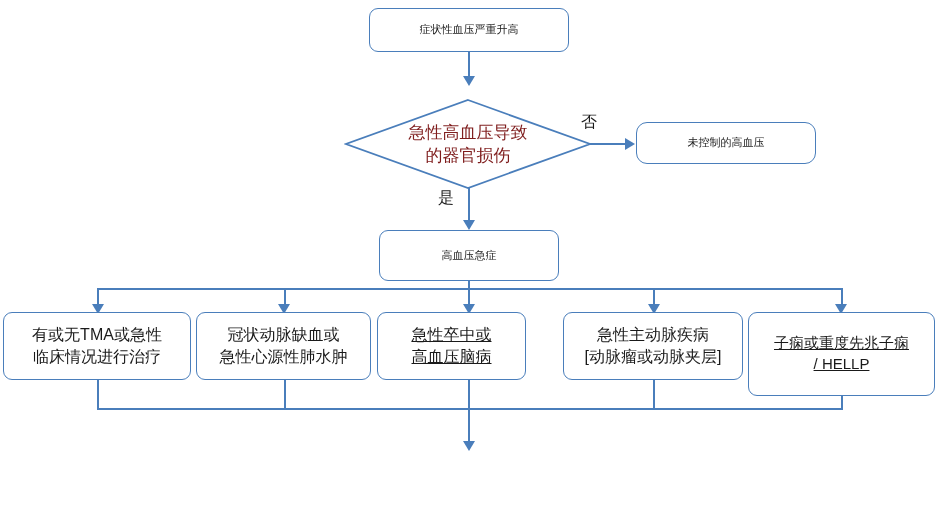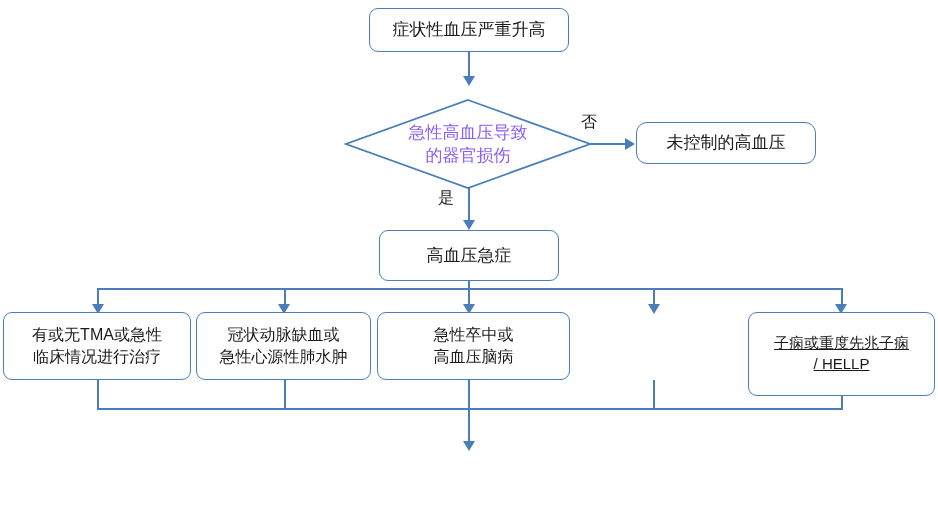--- a/index.html
+++ b/index.html
@@ -16,33 +16,33 @@
     position:absolute;
     box-sizing:border-box;
     border:1.6px solid #4a7ebb;
     border-radius:9px;
     background:#ffffff;
     display:flex;
     align-items:center;
     justify-content:center;
     text-align:center;
     color:#1a1a1a;
-    font-size:17px;
+    font-size:11px;
     line-height:1.38;
     z-index:3;
   }
   .node .txt{display:block;white-space:pre-line;padding:0 4px;}
 
   
   .diamond-wrap{position:absolute;z-index:3;}
   .diamond-wrap svg{position:absolute;left:0;top:0;}
   .diamond-label{
     position:absolute;left:0;top:0;width:100%;height:100%;
     display:flex;align-items:center;justify-content:center;
-    text-align:center;font-size:17px;line-height:1.38;color:#8b5cf6;
+    text-align:center;font-size:17px;line-height:1.38;color:#7f1d1d;
     white-space:pre-line;z-index:4;
   }
 
   
   .line{position:absolute;background:#4a7ebb;z-index:1;}
   .vline{width:2.4px;}
   .hline{height:2.4px;}
   .arrow-down{
     position:absolute;width:0;height:0;
     border-left:6.5px solid transparent;
@@ -122,25 +122,29 @@
   <div class="node" style="left:3px;top:312px;width:188px;height:68px;font-size:16px;">
     <span class="txt">有或无TMA或急性
 临床情况进行治疗</span>
   </div>
 
   <div class="node" style="left:196px;top:312px;width:175px;height:68px;font-size:16px;">
     <span class="txt">冠状动脉缺血或
 急性心源性肺水肿</span>
   </div>
 
-  <div class="node" style="left:377px;top:312px;width:193px;height:68px;font-size:16px;">
+  <div class="node" style="left:377px;top:312px;width:149px;height:68px;font-size:16px;text-decoration:underline;">
     <span class="txt">急性卒中或
 高血压脑病</span>
   </div>
 
+  <div class="node" style="left:563px;top:312px;width:180px;height:68px;font-size:16px;">
+    <span class="txt">急性主动脉疾病
+[动脉瘤或动脉夹层]</span>
+  </div>
 
   <div class="node" style="left:748px;top:312px;width:187px;height:84px;font-size:15px;text-decoration:underline;">
     <span class="txt">子痫或重度先兆子痫
 / HELLP</span>
   </div>
 
   <div class="line vline" style="left:97px;top:380px;height:30px;"></div>
   <div class="line vline" style="left:283.5px;top:380px;height:30px;"></div>
   <div class="line vline" style="left:653px;top:380px;height:30px;"></div>
   <div class="line vline" style="left:840.6px;top:380px;height:30px;"></div>

